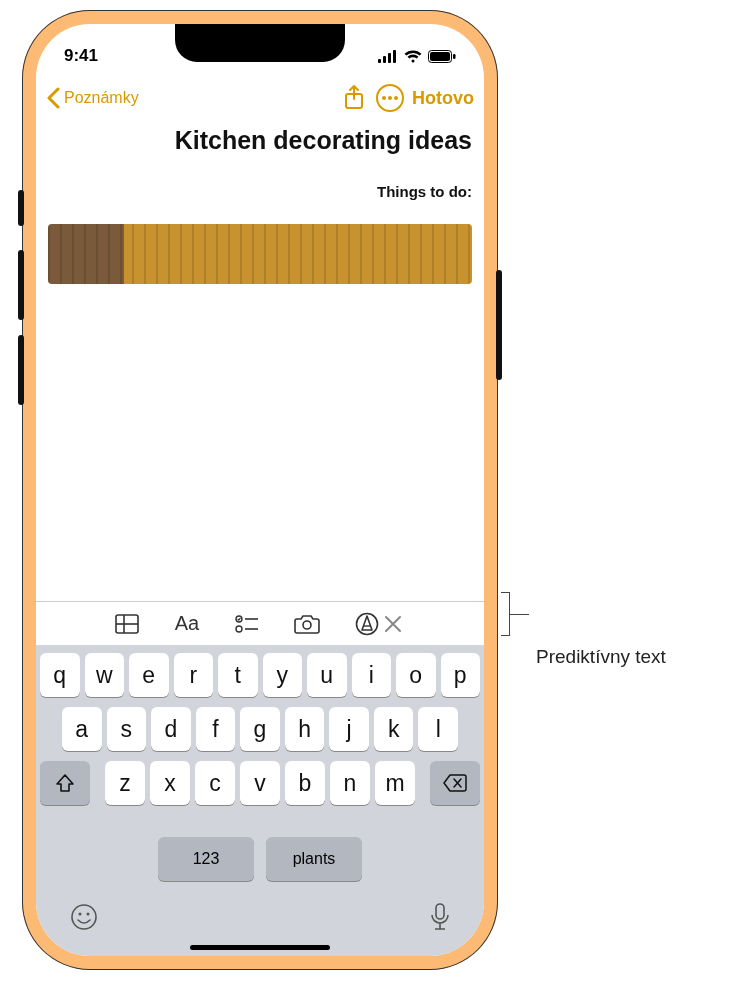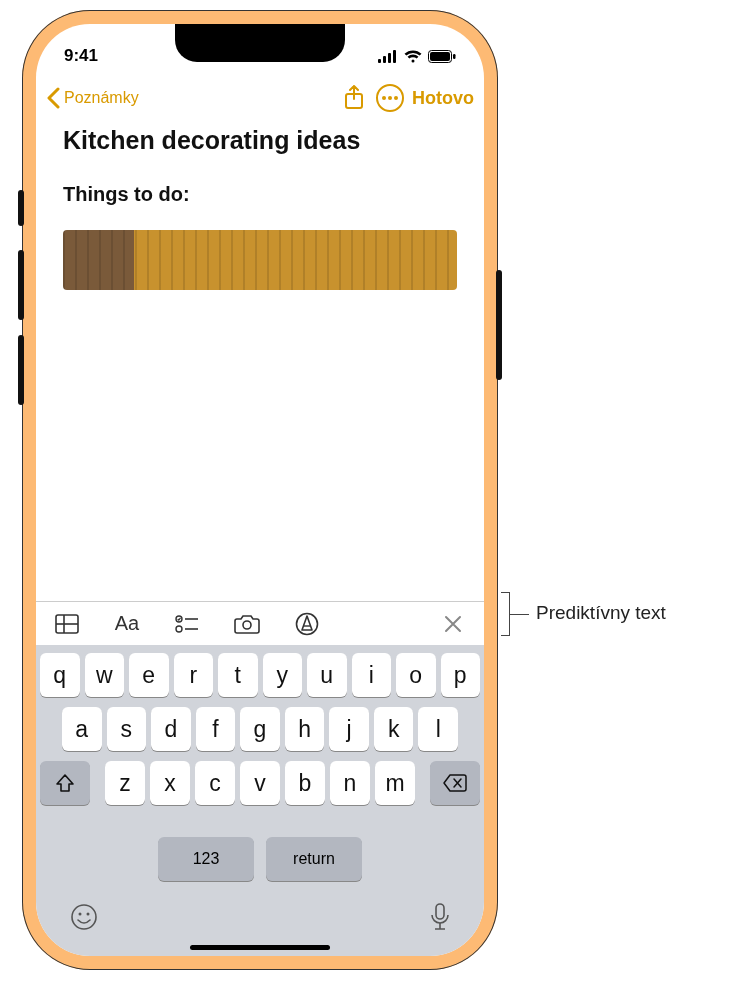--- a/index.html
+++ b/index.html
@@ -74,47 +74,48 @@
     color: #d99a00;
   }
   .nav-back { display: flex; align-items: center; gap: 4px; font-size: 16px; }
   .nav-right { display: flex; align-items: center; gap: 8px; }
   .nav-icon-btn { width: 28px; height: 28px; display: flex; align-items: center; justify-content: center; border-radius: 50%; }
   .nav-icon-btn.circled { border: 2px solid #d99a00; }
   .done-btn { font-size: 18px; font-weight: 600; color: #d99a00; }
 
   .note-content {
     flex: 1;
-    padding: 0 27px;
+    padding: 0 12px;
     overflow: hidden;
     color: #111;
+    text-align: right;
   }
   .note-title { font-size: 25px; font-weight: 700; margin-top: 6px; }
   .note-body { font-size: 17px; line-height: 1.35; margin-top: 6px; }
-  .section-head { font-size: 20px; font-weight: 700; margin-top: 28px; }
+  .section-head { font-size: 15px; font-weight: 700; margin-top: 28px; }
   .checklist { margin-top: 8px; }
   .check-row { display: flex; align-items: center; gap: 10px; padding: 4px 0; font-size: 17px; }
   .check-circle { width: 22px; height: 22px; border-radius: 50%; border: 1.5px solid #999; flex-shrink: 0; display: flex; align-items: center; justify-content: center; }
   .check-circle.checked { background: #d99a00; border-color: #d99a00; color: #fff; font-size: 14px; }
   .note-image {
     margin-top: 24px;
     height: 60px;
     border-radius: 4px;
     background:
       repeating-linear-gradient(90deg, rgba(0,0,0,0.12) 0 2px, transparent 2px 12px),
       linear-gradient(90deg, #7a5a3a 0 18%, #c8922e 18% 100%);
   }
 
   .kb-toolbar {
     height: 44px;
     background: #fff;
     border-top: 0.5px solid #ccc;
     display: flex;
     align-items: center;
-    justify-content: space-between;
+    justify-content: center;
     padding: 0 18px;
     color: #333;
   }
   .kb-toolbar .tb-left { display: flex; align-items: center; gap: 34px; }
   .tb-icon { width: 26px; height: 26px; display:flex; align-items:center; justify-content:center; }
   .tb-icon svg { display:block; }
   .tb-text { font-size: 20px; }
 
   .predict-row {
     height: 44px;
@@ -189,20 +190,21 @@
     width: 8px; height:1px;
     background:#444;
     left: -8px;
   }
   .callout-bracket::before { top:0; }
   .callout-bracket::after { bottom:0; }
   .callout-label {
     position:absolute;
     font-size: 19px;
     color: #222;
+    margin-top: 44px;
   }
 </style>
 </head>
 <body>
 
 <div class="phone-frame">
   <div class="phone-side-btn side-btn-right"></div>
   <div class="phone-side-btn side-btn-left1"></div>
   <div class="phone-side-btn side-btn-left2"></div>
   <div class="phone-side-btn side-btn-left3"></div>
@@ -345,21 +347,21 @@
         </div>
         <div class="key-special">
           <svg width="24" height="18" viewBox="0 0 24 18">
               <path d="M7 1 H21 a2 2 0 0 1 2 2 V15 a2 2 0 0 1 -2 2 H7 L1 9 Z" fill="none" stroke="#111" stroke-width="1.5" stroke-linejoin="round"></path>
               <path d="M11 5 L18 13 M18 5 L11 13" stroke="#111" stroke-width="1.5" stroke-linecap="round"></path>
             </svg>
         </div>
       </div>
       <div class="kb-row row4">
         <div class="key-123">123</div>
-        <div class="key-return">return</div>
+        <div class="key-return">plants</div>
       </div>
       <div class="kb-bottom-row">
         <div>
           <svg width="28" height="28" viewBox="0 0 28 28">
               <circle cx="14" cy="14" r="12" fill="none" stroke="#555" stroke-width="1.6"></circle>
               <circle cx="10" cy="11" r="1.5" fill="#555"></circle>
               <circle cx="18" cy="11" r="1.5" fill="#555"></circle>
               <path d="M8 17 q6 6 12 0" fill="none" stroke="#555" stroke-width="1.6" stroke-linecap="round"></path>
             </svg>
         </div>

